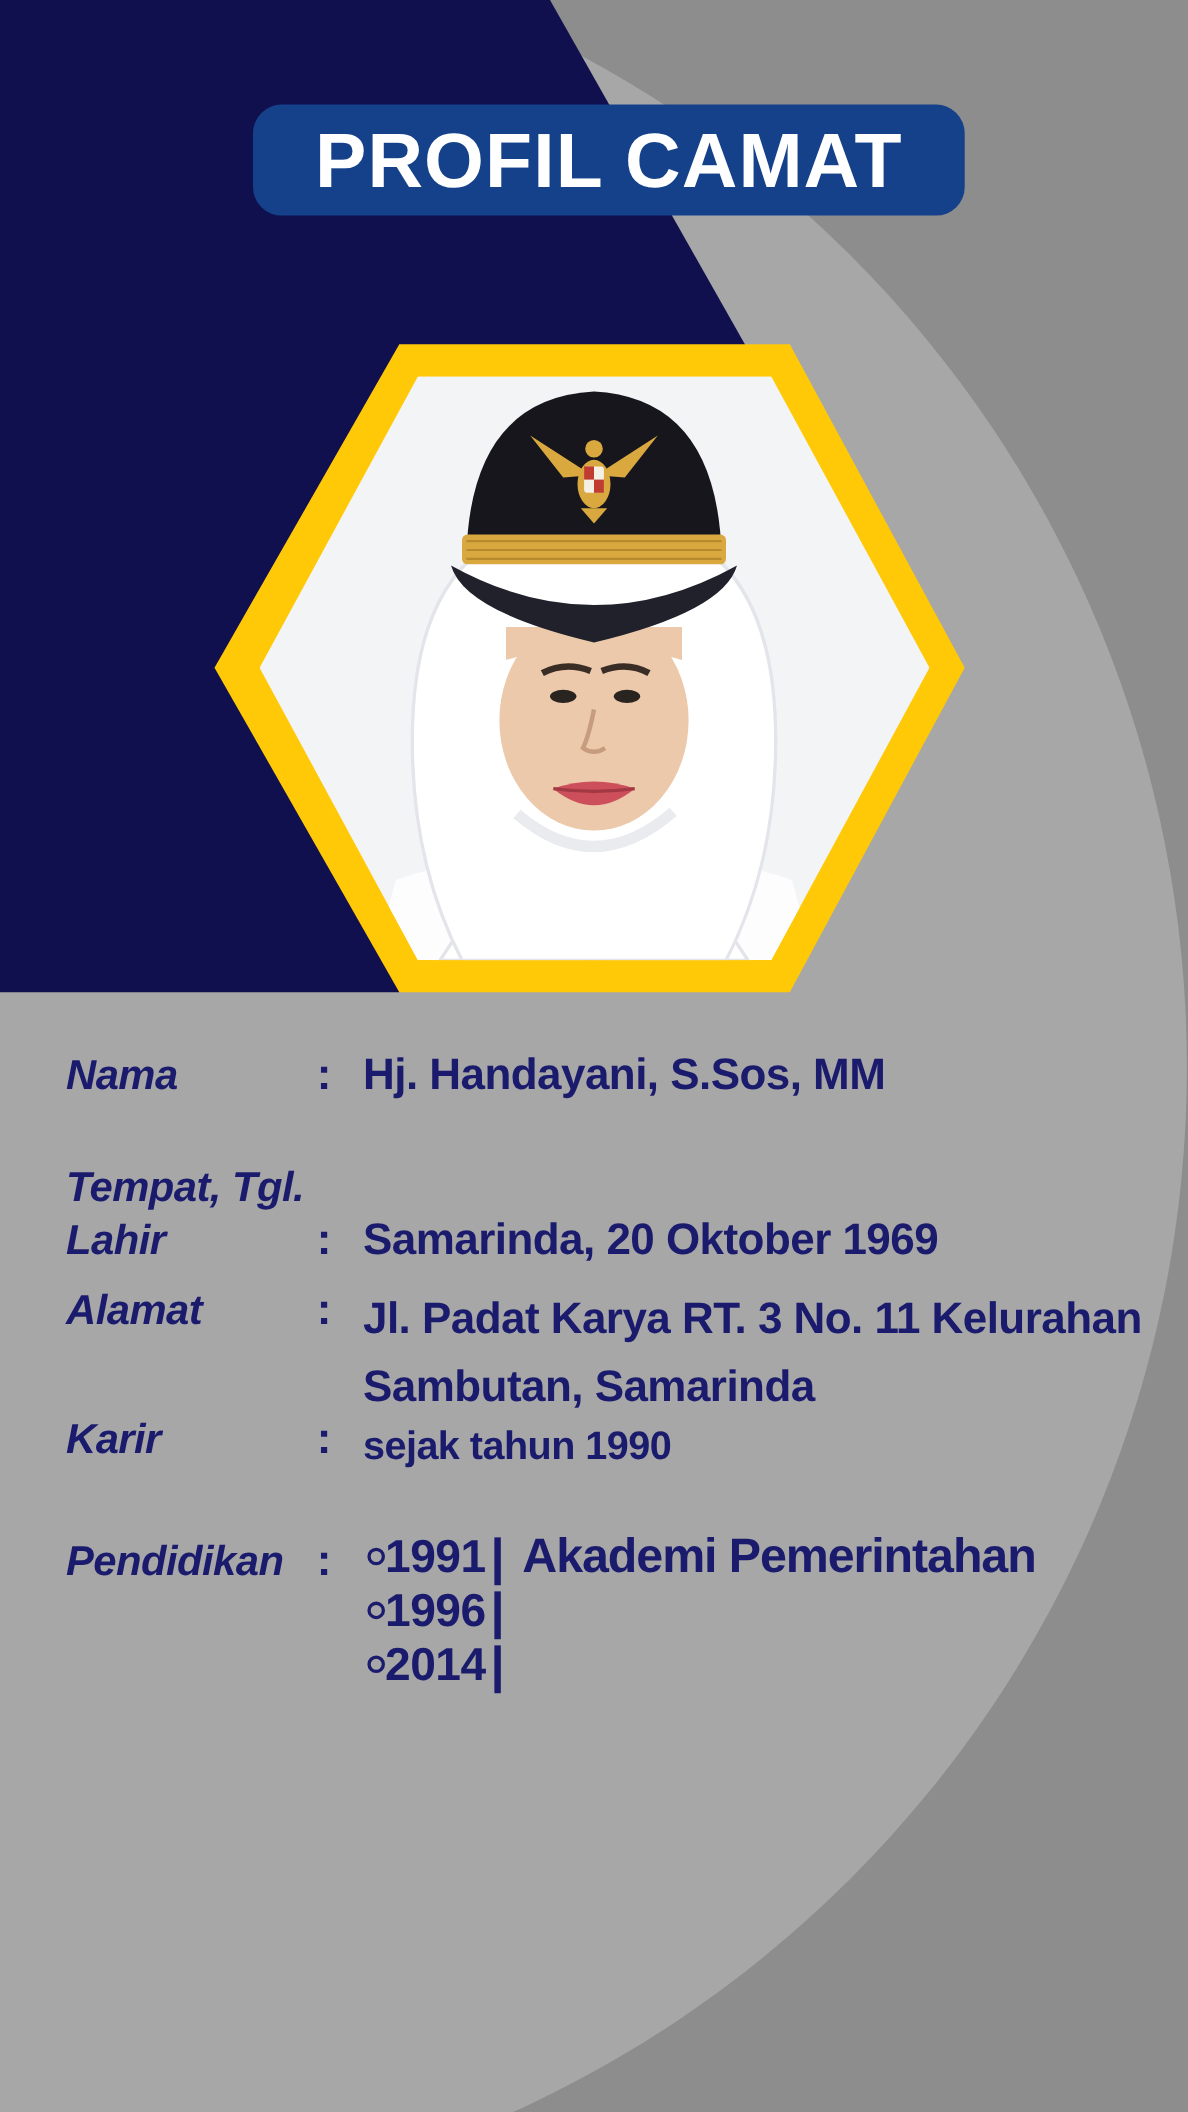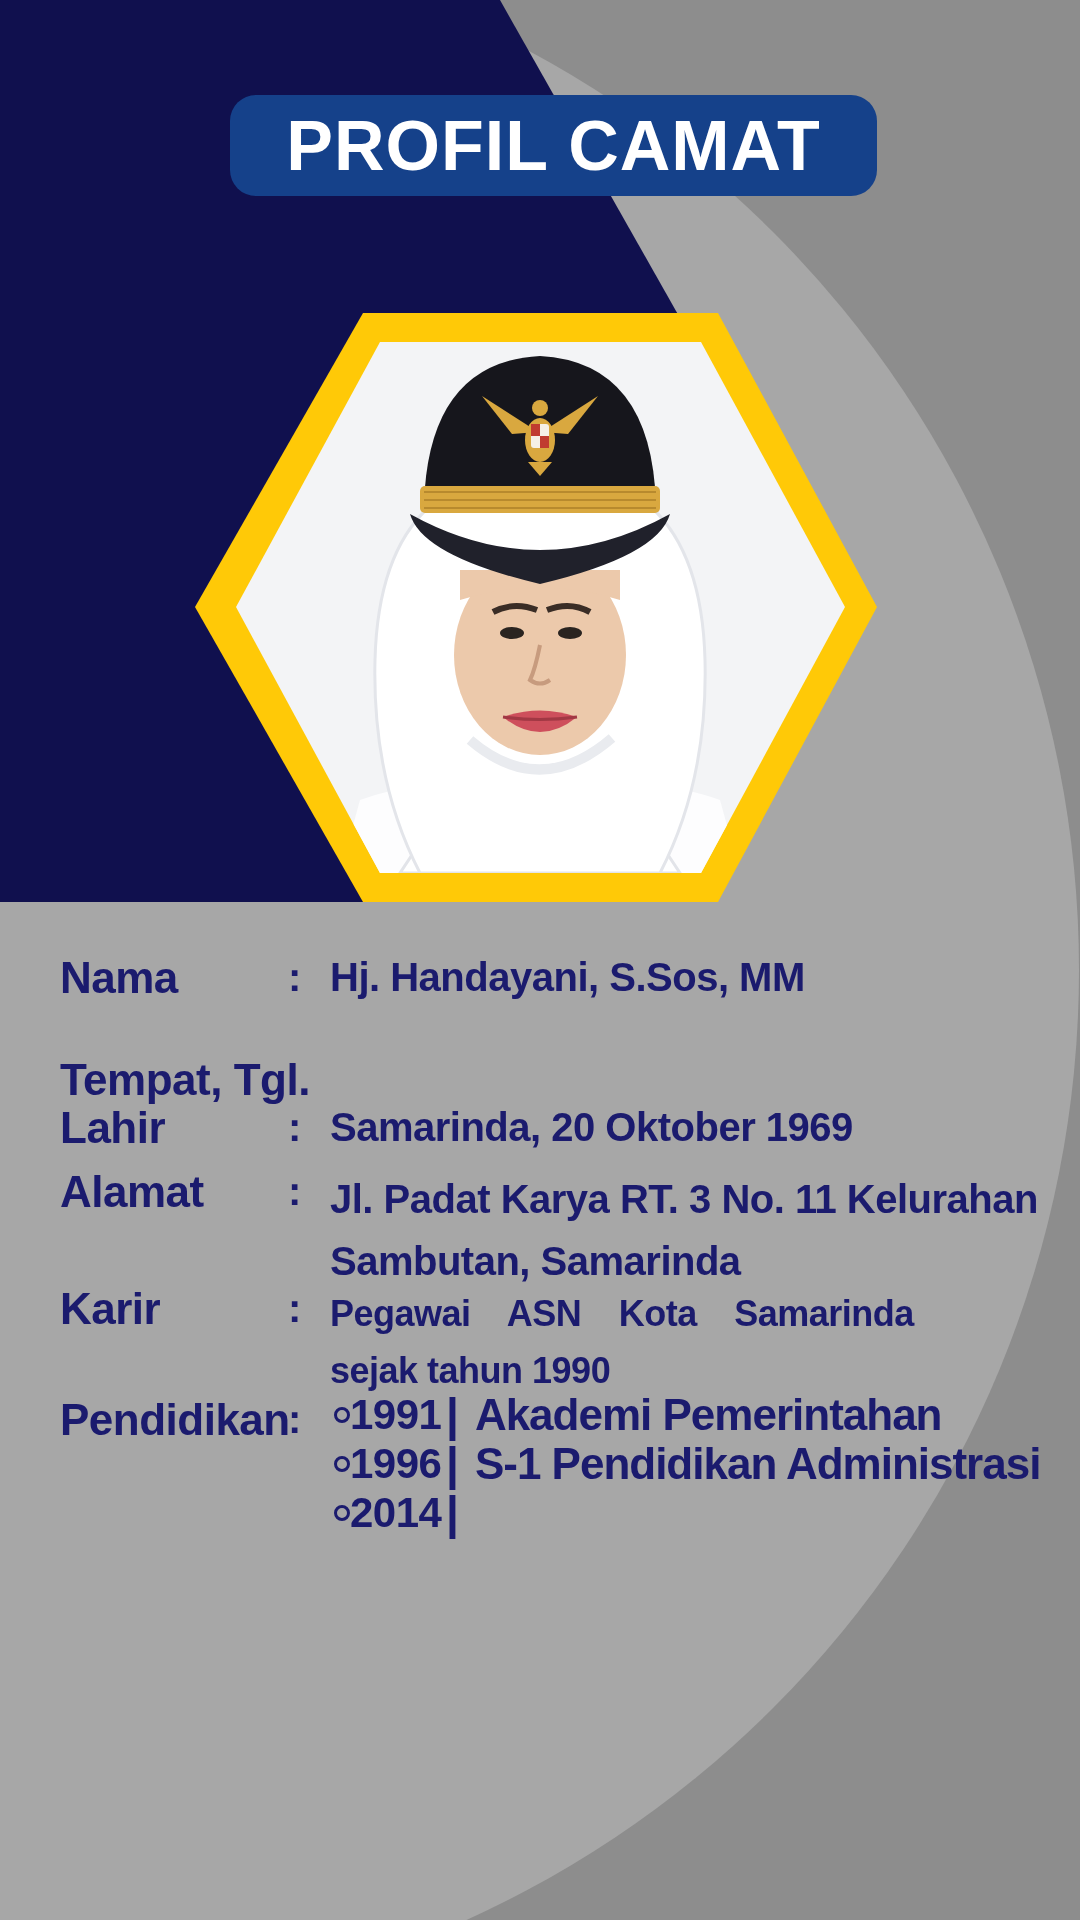--- a/index.html
+++ b/index.html
@@ -17,22 +17,22 @@
   .badge{
     position:absolute;left:230px;top:95px;width:647px;height:101px;
     background:#15418a;border-radius:26px;
     display:flex;align-items:center;justify-content:center;
   }
   .badge span{
     color:#ffffff;font-weight:bold;font-size:70px;letter-spacing:1px;
   }
   .field{position:absolute;left:0;top:0;width:1080px;color:#1b1b6e;font-weight:bold;}
   .flabel{
-    position:absolute;left:60px;top:0;font-size:44px;line-height:48px;
-    letter-spacing:-0.5px;white-space:nowrap;
+    position:absolute;left:60px;top:0;font-size:38px;line-height:48px;
+    letter-spacing:-0.5px;white-space:nowrap;font-style:italic;
   }
   .fcolon{position:absolute;left:288px;top:0;font-size:40px;line-height:46px;}
   .fvalue{
     position:absolute;left:330px;top:0;font-size:40px;line-height:46px;
     letter-spacing:-0.5px;white-space:nowrap;
   }
   .lh62 .vline{display:block;line-height:62px;}
   .karir .fvalue{font-size:36px;}
   .karir .vline{display:block;line-height:57px;}
   .karir .vline.justified{word-spacing:28px;}
@@ -148,40 +148,38 @@
     <div class="fvalue">
       <span class="vline">Jl. Padat Karya RT. 3 No. 11 Kelurahan</span>
       <span class="vline">Sambutan, Samarinda</span>
     </div>
   </div>
 
   <div class="field karir" style="top:1285px">
     <div class="flabel">Karir</div>
     <div class="fcolon">:</div>
     <div class="fvalue">
-      <span class="vline justified">Pegawai ASN Kota Samarinda</span>
       <span class="vline">sejak tahun 1990</span>
     </div>
   </div>
 
   <div class="field" style="top:1396px">
     <div class="flabel">Pendidikan</div>
     <div class="fcolon">:</div>
     <div class="edu-rows">
       <div class="edu-row">
         <span class="edot"></span>
         <span class="eyear">1991</span>
         <span class="epipe">|</span>
         <span class="edesc">Akademi Pemerintahan</span>
       </div>
       <div class="edu-row">
         <span class="edot"></span>
         <span class="eyear">1996</span>
         <span class="epipe">|</span>
-        <span class="edesc">S-1 Pendidikan Administrasi</span>
       </div>
       <div class="edu-row">
         <span class="edot"></span>
         <span class="eyear">2014</span>
         <span class="epipe">|</span>
       </div>
     </div>
   </div>
 
 </div>

